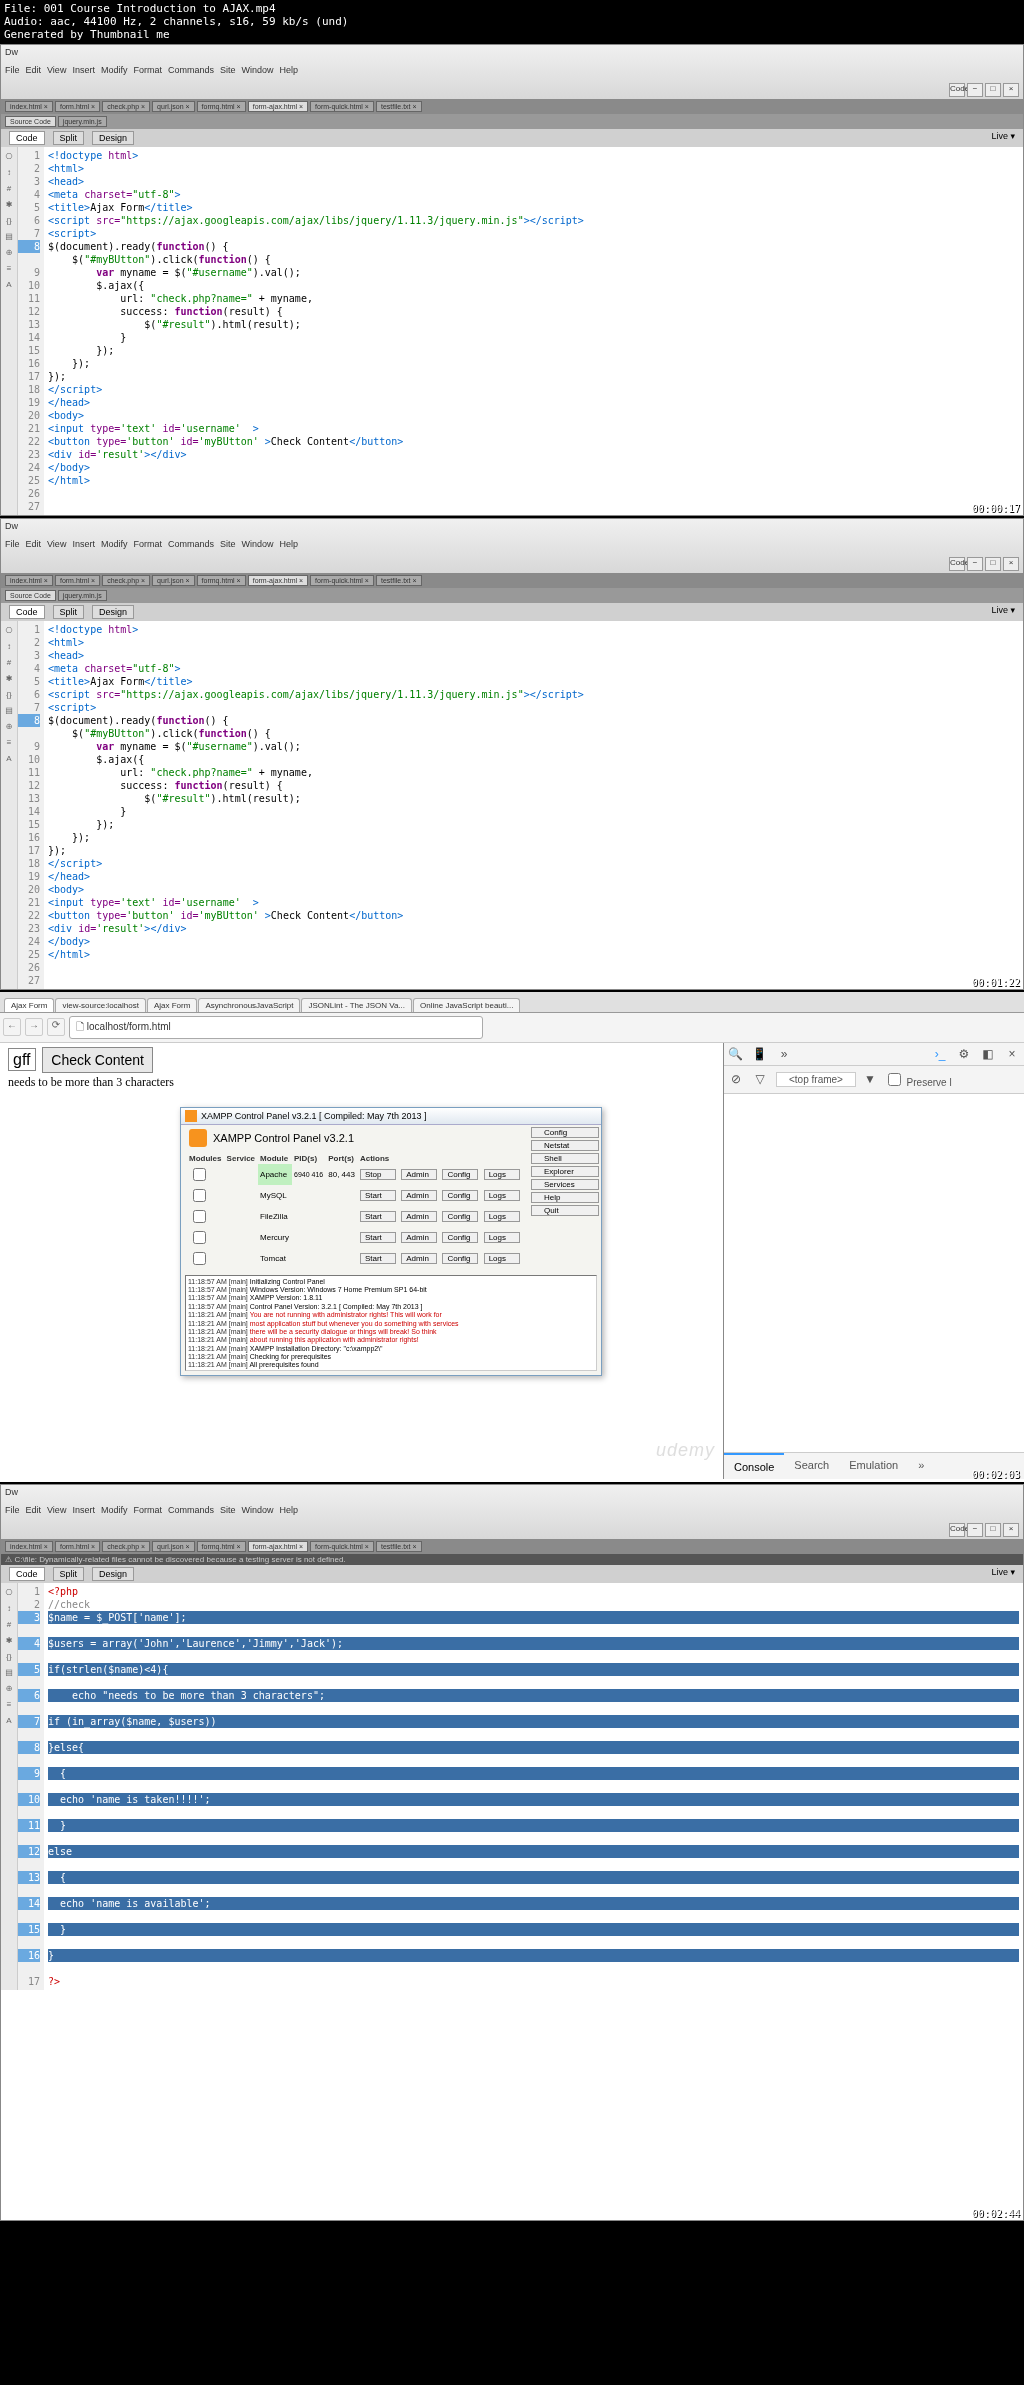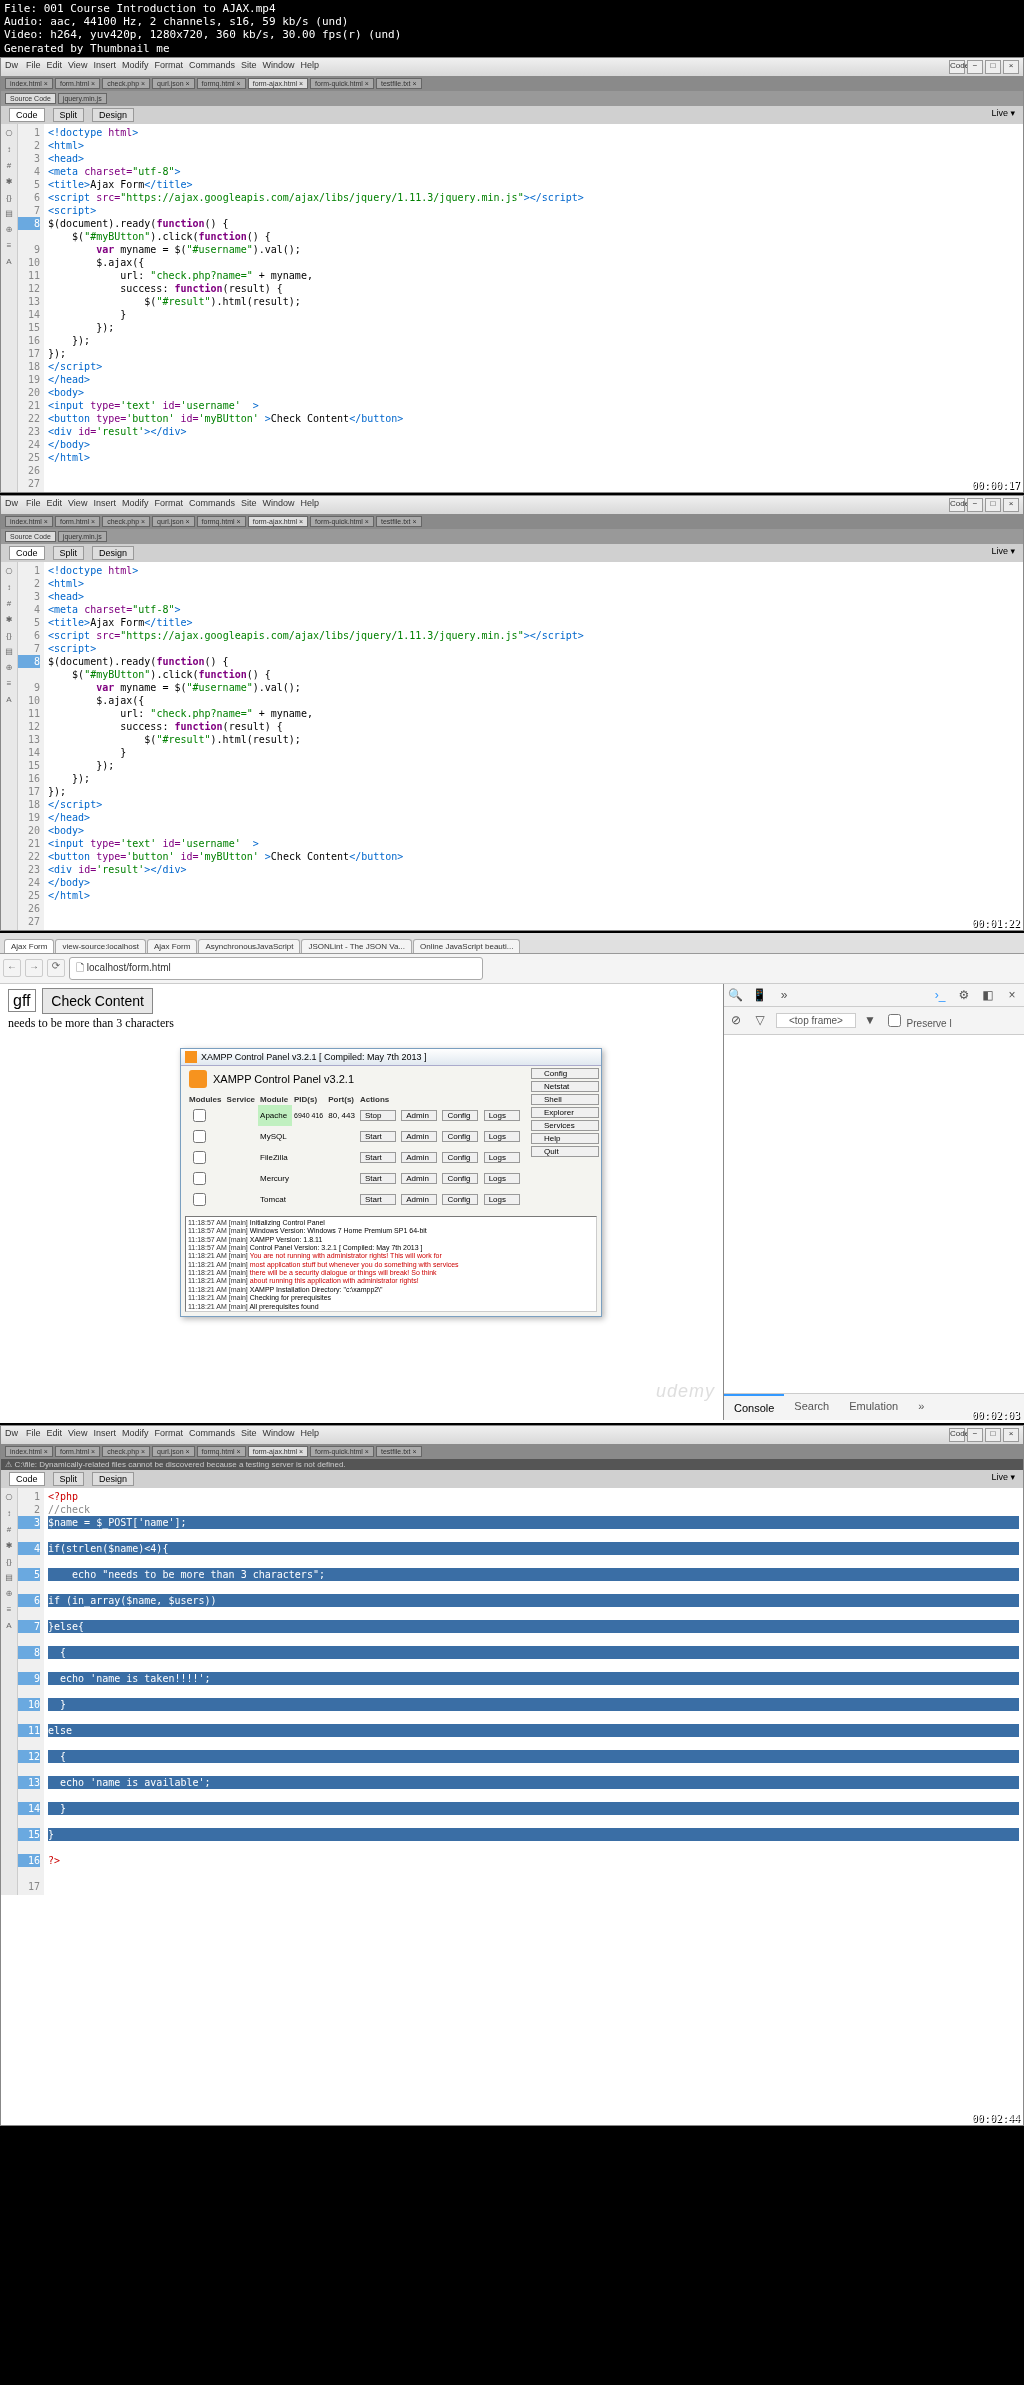--- a/index.html
+++ b/index.html
@@ -1,19 +1,19 @@
 <!DOCTYPE html>
 <html><head>
 <meta charset="utf-8">
 <style>
 body { margin:0; font-family: Arial, sans-serif; background:#000; font-size:10px; }
 .video-info { color:#fff; font-family: monospace; font-size:11px; padding:2px 4px; line-height:1.2; }
 .frame { background:#fff; margin-bottom:2px; position:relative; }
 .dw-wrap { background:#d0d0d0; border:1px solid #888; }
-.dw-titlebar { background:linear-gradient(#f0f0f0,#d8d8d8); font-size:9px; padding:2px 4px; display:flex; gap:8px; color:#333; }
+.dw-titlebar { background:linear-gradient(#f0f0f0,#d8d8d8); font-size:9px; padding:2px 4px; display:flex; gap:8px; color:#333;flex-direction:column; }
 .dw-right-icons { margin-left:auto; display:flex; gap:2px; }
 .dw-right-icons span { width:14px; height:12px; background:#eee; border:1px solid #999; font-size:8px; text-align:center; }
 .dw-tabbar { background:#8a8a8a; padding:2px 4px; font-size:8px; display:flex; gap:2px; align-items:center; }
 .dw-tab { background:#aaa; border:1px solid #666; padding:1px 4px; color:#333; font-size:7px; }
 .dw-tab.active { background:#ddd; }
 .dw-subtabbar { background:#d0d0d0; padding:2px 8px; font-size:9px; display:flex; gap:8px; }
 .dw-codearea { display:flex; background:#fff; }
 .gutter-icons { width:16px; background:#e8e8e8; border-right:1px solid #ccc; display:flex; flex-direction:column; padding-top:4px; }
 .gutter-icons span { width:14px; height:14px; margin:1px auto; font-size:8px; text-align:center; color:#666; }
 .linenums { width:22px; background:#f0f0f0; text-align:right; padding:2px 4px 2px 0; color:#888; font-family: monospace; font-size:10px; line-height:13px; }
@@ -69,21 +69,20 @@
 .php-normal { color:#cc0000; }
 .watermark { position:absolute; right:8px; bottom:18px; font-size:18px; color:rgba(200,200,200,.6); font-style:italic; letter-spacing:1px; }
 .filepath-bar { background:#555; color:#ccc; font-size:8px; padding:1px 4px; }
 </style>
 </head>
 <body>
 
 <div class="video-info">
   <div>File: 001 Course Introduction to AJAX.mp4</div>
   <div>Audio: aac, 44100 Hz, 2 channels, s16, 59 kb/s (und)</div>
-  <div>Video: h264, yuv420p, 1280x720, 360 kb/s, 30.00 fps(r) (und)</div>
   <div>Generated by Thumbnail me</div>
 </div>
 
 <div class="frame">
   <div class="dw-wrap">
     <div class="dw-titlebar">
       <span>Dw</span>
       <span id="menu1"><span style="margin-right:6px">File</span><span style="margin-right:6px">Edit</span><span style="margin-right:6px">View</span><span style="margin-right:6px">Insert</span><span style="margin-right:6px">Modify</span><span style="margin-right:6px">Format</span><span style="margin-right:6px">Commands</span><span style="margin-right:6px">Site</span><span style="margin-right:6px">Window</span><span style="margin-right:6px">Help</span></span>
       <div class="dw-right-icons">
         <span>Code</span>
@@ -438,20 +437,21 @@
           <span>{}</span>
           <span>▤</span>
           <span>⊕</span>
           <span>≡</span>
           <span>A</span>
       </div>
       <div class="linenums" id="lnp">1<br>2<br><span class="hl">3</span><br><span class="hl">4</span><br><span class="hl">5</span><br><span class="hl">6</span><br><span class="hl">7</span><br><span class="hl">8</span><br><span class="hl">9</span><br><span class="hl">10</span><br><span class="hl">11</span><br><span class="hl">12</span><br><span class="hl">13</span><br><span class="hl">14</span><br><span class="hl">15</span><br><span class="hl">16</span><br>17</div>
       <div class="php-code" id="codep"><span class="php-normal">&lt;?php</span>
 <span class="comment">//check</span>
 <span class="php-sel">$name = $_POST['name'];</span>
+<span class="php-sel">$users = array('John','Laurence','Jimmy','Jack');</span>
 <span class="php-sel">if(strlen($name)&lt;4){</span>
 <span class="php-sel">    echo "needs to be more than 3 characters";</span>
 <span class="php-sel">if (in_array($name, $users))</span>
 <span class="php-sel">}else{</span>
 <span class="php-sel">  {</span>
 <span class="php-sel">  echo 'name is taken!!!!';</span>
 <span class="php-sel">  }</span>
 <span class="php-sel">else</span>
 <span class="php-sel">  {</span>
 <span class="php-sel">  echo 'name is available';</span>

